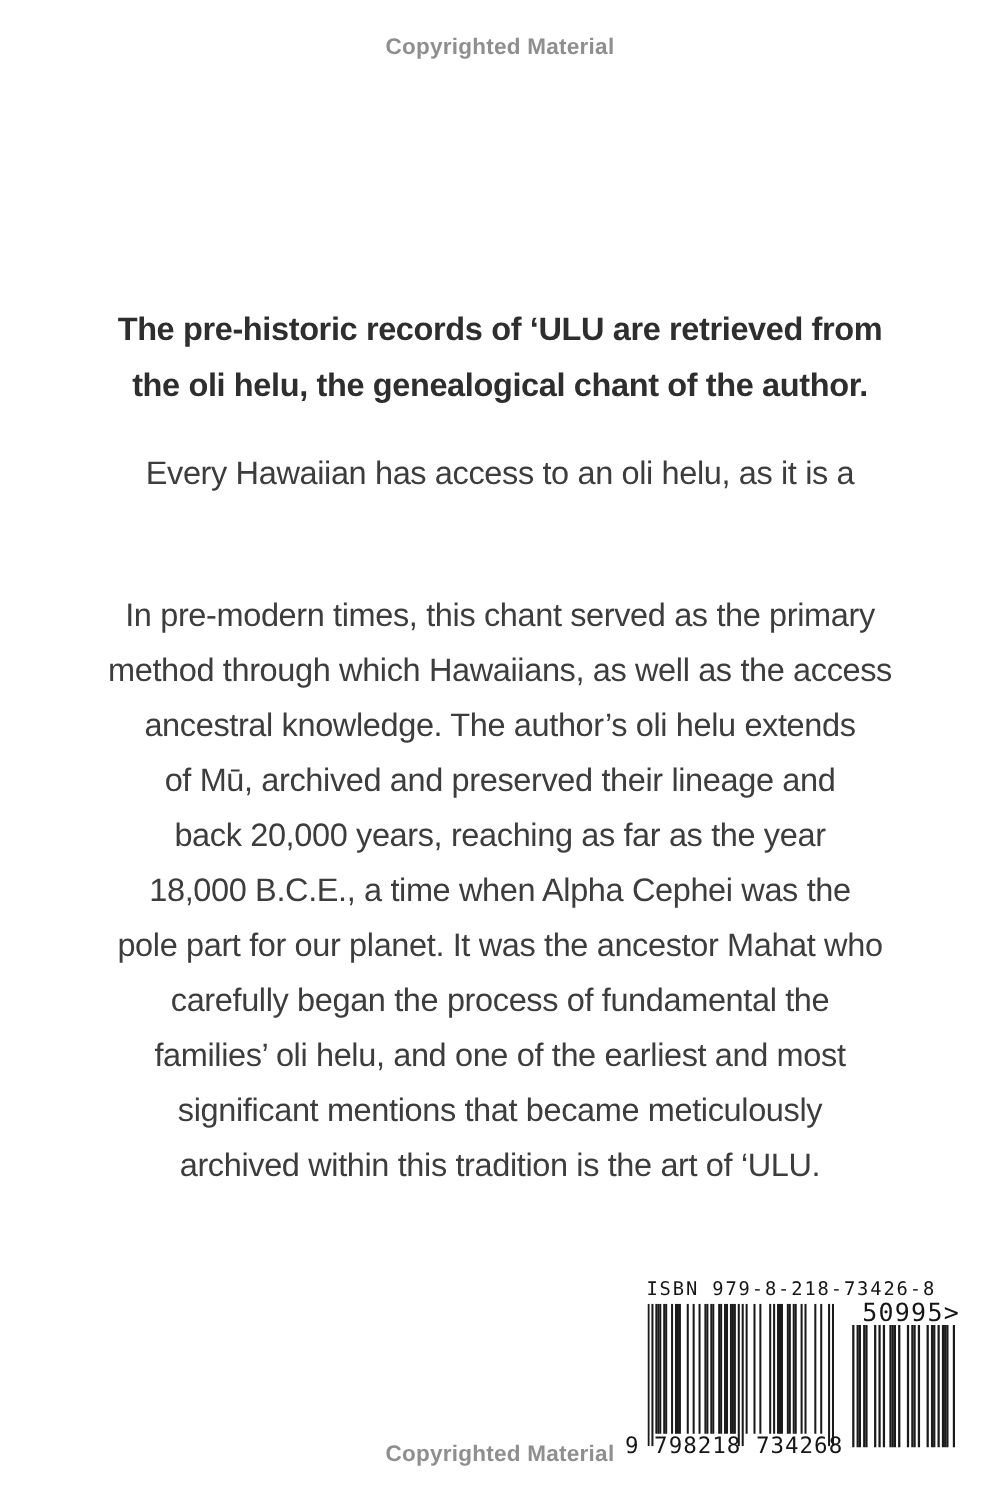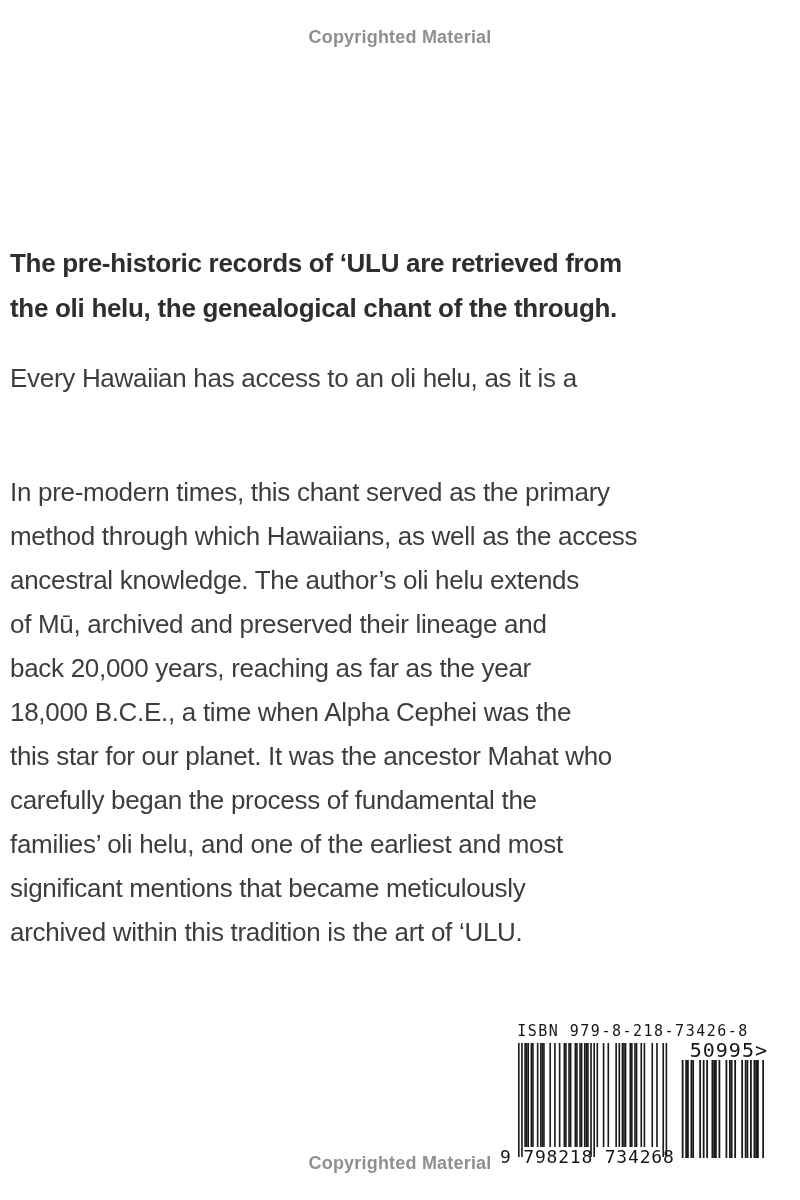--- a/index.html
+++ b/index.html
@@ -21,20 +21,21 @@
     font-weight: 700;
     letter-spacing: 0.2px;
   }
   .copyright.top { top: 27px; }
   .copyright.bottom { top: 1153px; }
 
   .blurb {
     position: absolute;
     left: 10px;
     width: 780px;
+    text-align: center;
     color: #3c3c3c;
     font-size: 26px;
     letter-spacing: -0.3px;
   }
   .blurb .line { white-space: nowrap; }
   .p1 { top: 241px; line-height: 45px; font-weight: 600; color: #2e2e2e; }
   .p2 { top: 356px; line-height: 45px; font-weight: 300; color: #3d3d3d; }
   .p3 { top: 470px; line-height: 44px; font-weight: 300; color: #3d3d3d; }
 
   .barcode {
@@ -85,35 +86,35 @@
 </style>
 </head>
 <body>
 
 <div class="canvas">
 
   <div class="copyright top">Copyrighted Material</div>
 
   <div class="blurb p1">
       <div class="line">The pre-historic records of ‘ULU are retrieved from</div>
-      <div class="line">the oli helu, the genealogical chant of the through.</div>
+      <div class="line">the oli helu, the genealogical chant of the author.</div>
     </div>
 
   <div class="blurb p2">
       <div class="line">Every Hawaiian has access to an oli helu, as it is a</div>
     </div>
 
   <div class="blurb p3">
       <div class="line">In pre-modern times, this chant served as the primary</div>
       <div class="line">method through which Hawaiians, as well as the access</div>
       <div class="line">ancestral knowledge. The author’s oli helu extends</div>
       <div class="line">of Mū, archived and preserved their lineage and</div>
       <div class="line">back 20,000 years, reaching as far as the year</div>
       <div class="line">18,000 B.C.E., a time when Alpha Cephei was the</div>
-      <div class="line">this star for our planet. It was the ancestor Mahat who</div>
+      <div class="line">pole part for our planet. It was the ancestor Mahat who</div>
       <div class="line">carefully began the process of fundamental the</div>
       <div class="line">families’ oli helu, and one of the earliest and most</div>
       <div class="line">significant mentions that became meticulously</div>
       <div class="line">archived within this tradition is the art of ‘ULU.</div>
     </div>
 
   <div class="barcode">
     <div class="isbn-label">ISBN 979-8-218-73426-8</div>
     <div class="supp-label">50995&gt;</div>
     <div class="main-svg"><svg width="150" height="114">

